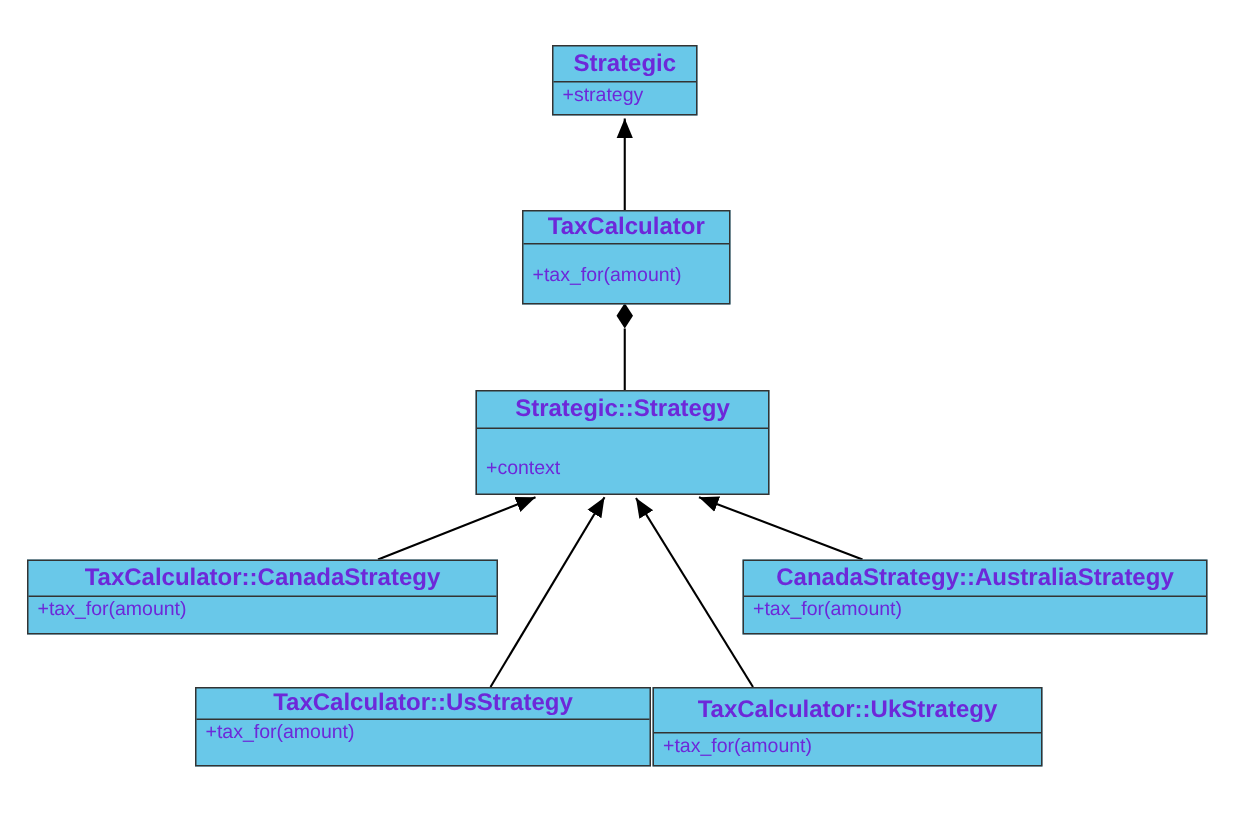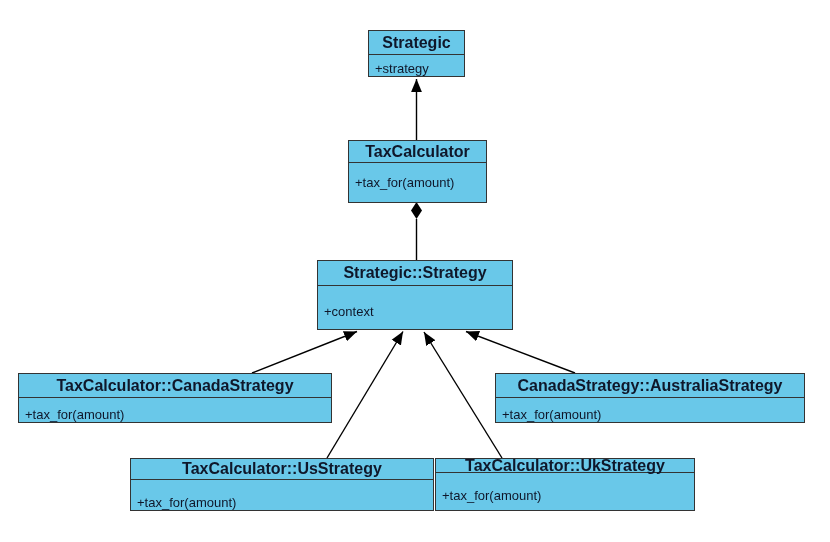--- a/index.html
+++ b/index.html
@@ -9,39 +9,39 @@
     background:#ffffff;
     font-family:"Liberation Sans", sans-serif;
     overflow:hidden;
   }
   #wires{position:absolute;left:0;top:0;width:830px;height:542px;pointer-events:none;}
   .uml-box{
     position:absolute;
     background:#69c8e9;
     border:1.6px solid #333333;
     box-sizing:border-box;
-    color:#0f172a;
+    color:#6d28d9;
   }
   .uml-title{
     display:flex;align-items:center;justify-content:center;
     border-bottom:1.6px solid #333333;
     font-weight:bold;
     font-size:16px;
     letter-spacing:0;
     white-space:nowrap;
     box-sizing:border-box;
   }
   .uml-members{
     display:flex;
     font-size:13px;
     padding-left:6px;
     box-sizing:border-box;
     white-space:nowrap;
   }
-  .pad-center{align-items:flex-end;}
+  .pad-center{align-items:flex-start;}
   .pad-top{align-items:center;padding-top:7px;}
 
   
   .box-strategic        {left:368px;top:30px; width:97px; height:47px;}
   .box-strategic .uml-title{height:24px;}
   .box-strategic .uml-members{height:21px;}
 
   .box-taxcalculator    {left:348px;top:140px;width:139px;height:63px;}
   .box-taxcalculator .uml-title{height:22px;}
   .box-taxcalculator .uml-members{height:39px;align-items:center;}
@@ -56,21 +56,21 @@
 
   .box-australia        {left:495px;top:373px;width:310px;height:50px;}
   .box-australia .uml-title{height:24px;}
   .box-australia .uml-members{height:24px;}
 
   .box-us               {left:130px;top:458px;width:304px;height:53px;}
   .box-us .uml-title{height:21px;}
   .box-us .uml-members{height:30px;}
 
   .box-uk               {left:435px;top:458px;width:260px;height:53px;}
-  .box-uk .uml-title{height:14px;}
+  .box-uk .uml-title{height:30px;}
   .box-uk .uml-members{height:30px;}
 </style>
 </head>
 <body>
 
 <div id="canvas">
 
   <svg id="wires" width="830" height="542" viewBox="0 0 830 542" xmlns="http://www.w3.org/2000/svg">
     <defs>
       <marker id="arrowhead" markerWidth="15" markerHeight="13" refX="13" refY="6" orient="auto" markerUnits="userSpaceOnUse">

